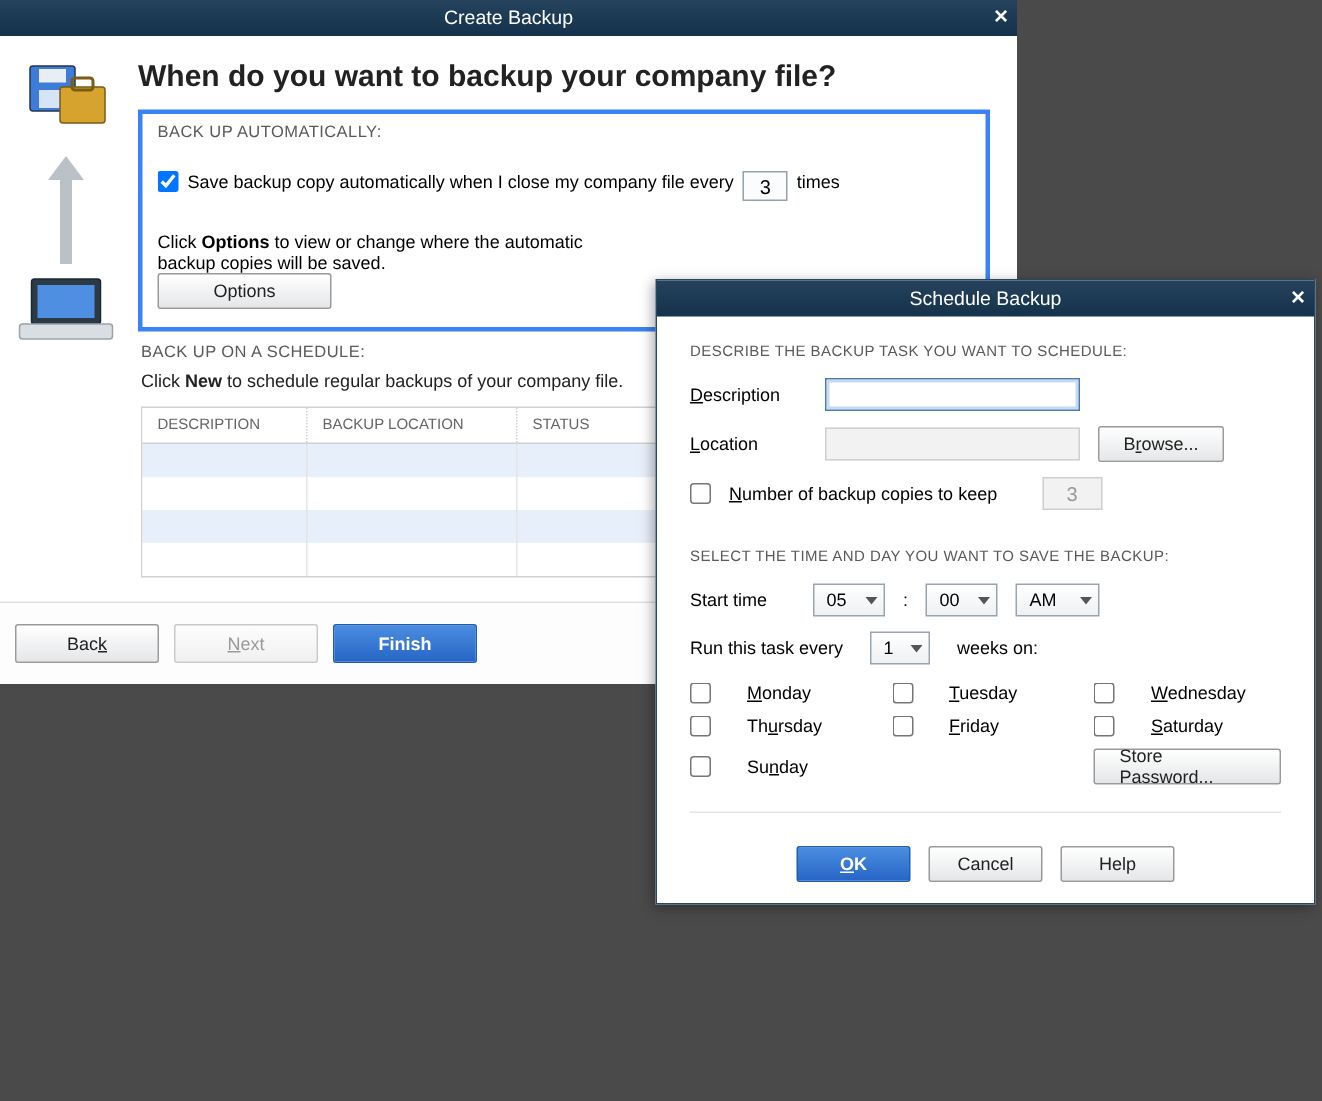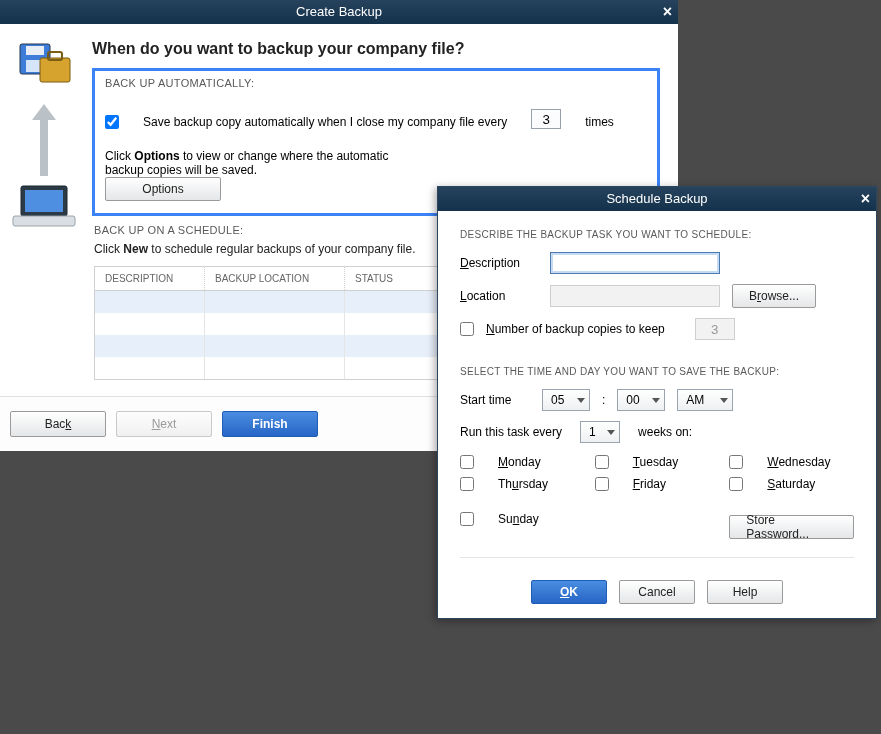--- a/index.html
+++ b/index.html
@@ -46,39 +46,39 @@
     width: 88px;
     padding: 14px 8px;
     text-align: center;
   }
   .sidepanel svg { display: block; margin: 0 auto; }
   .mainpanel {
     flex: 1;
     padding: 12px 18px 8px 4px;
   }
   .heading {
-    font-size: 16px;
+    font-size: 20px;
     font-weight: bold;
     color: #222;
     margin: 4px 0 10px 0;
   }
   .group {
     border: 1px solid #ccc;
     padding: 8px 10px 12px 10px;
     margin-bottom: 8px;
     position: relative;
   }
   .group.highlight { border: 3px solid #3b82f6; }
   .group-legend {
     font-size: 11px;
     color: #5a5a5a;
     letter-spacing: .3px;
     margin: -2px 0 6px 0;
   }
-  .row { display: flex; align-items: flex-end; gap: 24px; margin: 20px 0; }
+  .row { display: flex; align-items: flex-start; gap: 6px; margin: 20px 0; }
   .num-input {
     width: 30px;
     height: 20px;
     text-align: center;
     border: 1px solid #98a2ad;
     background: #fafcfe;
   }
   .opt-row {
     display: flex;
     justify-content: space-between;
@@ -236,21 +236,21 @@
   .days{
     display:grid;
     grid-template-columns: repeat(3, 1fr);
     gap:8px 10px;
     margin:12px 0 6px 0;
   }
   .days label{display:flex;align-items:center;gap:24px;}
   .store-pw-row{
     display:flex;
     justify-content:flex-end;
-    margin-top:16px;
+    margin-top:0;
   }
   .hr{
     border:none;
     border-top:1px solid #e2e4e6;
     margin:18px 0 12px 0;
   }
   .win2-footer{
     display:flex;
     gap:12px;
     justify-content:center;

